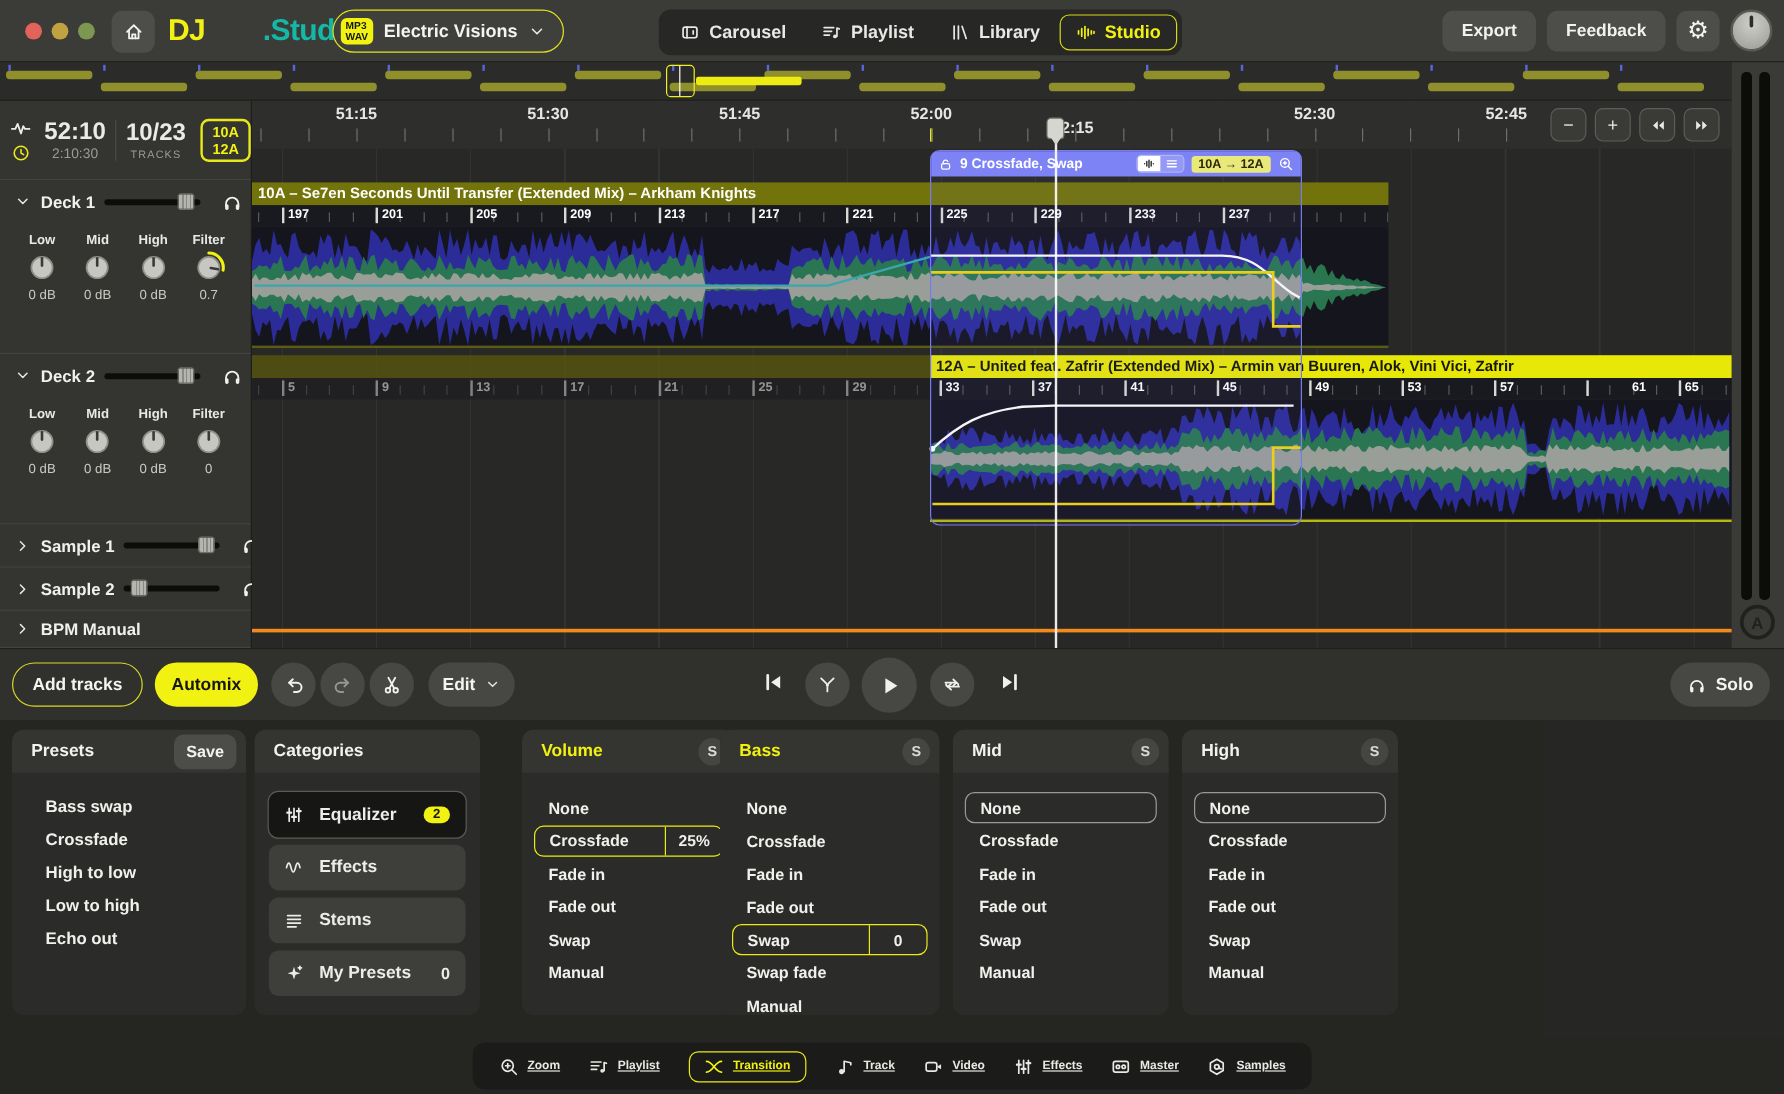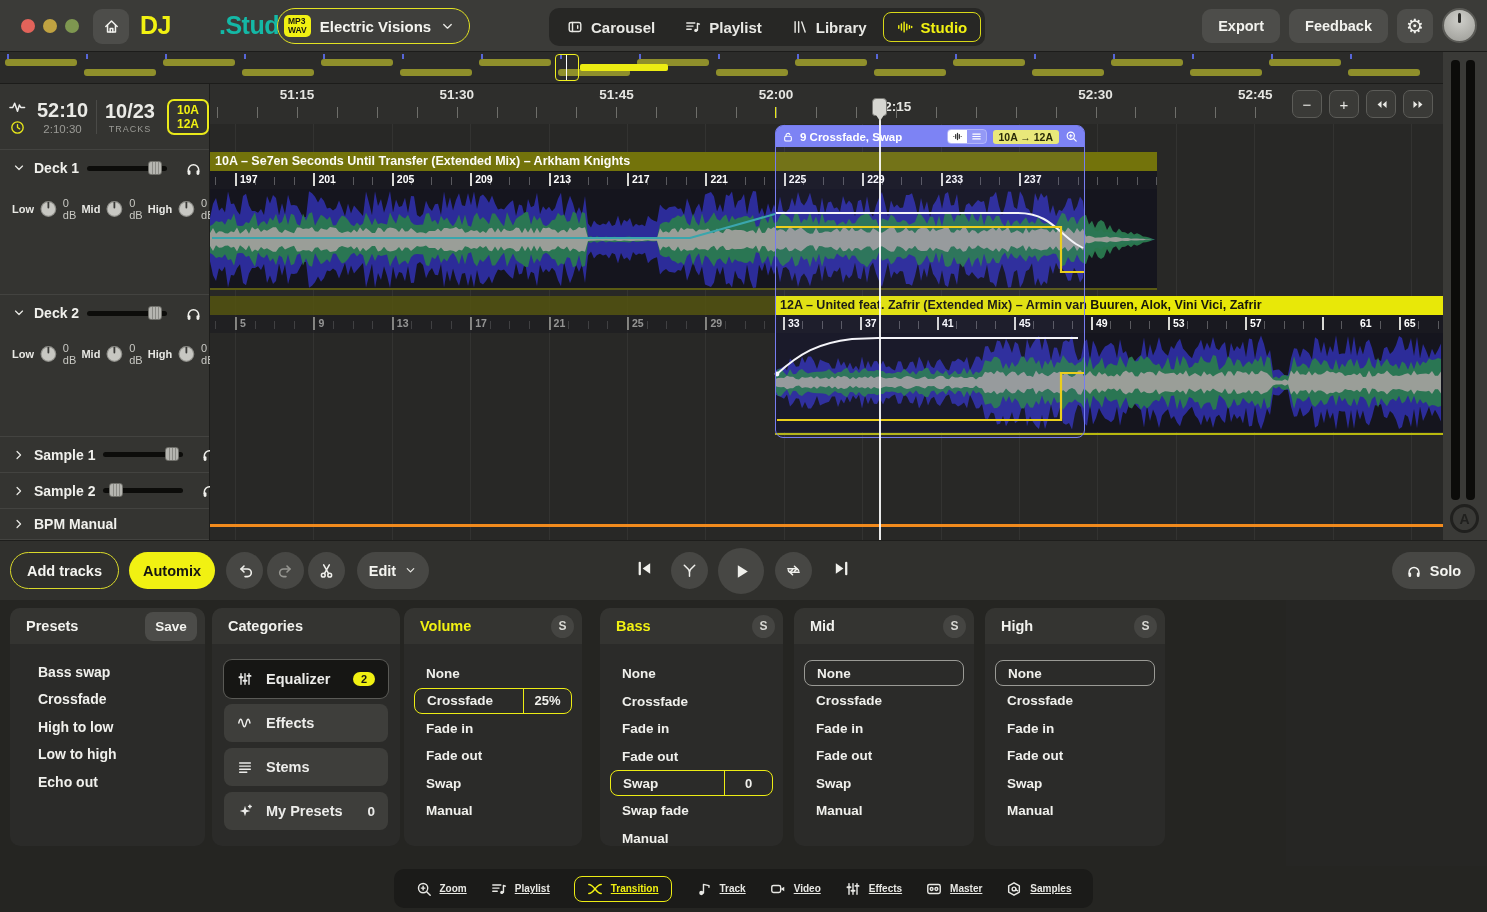--- a/index.html
+++ b/index.html
@@ -48,21 +48,21 @@
   #key-box div { font-size:12px; font-weight:800; color:#f1f112; }
   .deck-sec { border-bottom:1px solid #434340; }
   .row-head { height:36px; display:flex; align-items:center; gap:8px; padding:0 10px 0 12px; }
   .row-label { font-size:14px; font-weight:700; color:#f0f0ec; flex:0 0 auto; }
   .chev { display:flex; color:#e8e8e4; }
   .slider { position:relative; width:80px; height:5px; background:#0c0c0a; border-radius:3px; margin-left:auto; flex:0 0 auto; }
   .slider-handle { position:absolute; top:-5px; width:14px; height:14px; border-radius:3px; border:1px solid #6f6f6a;
     background:linear-gradient(90deg,#b5b5b0 0 3px,#8a8a85 3px 4px,#b5b5b0 4px 6px,#8a8a85 6px 7px,#b5b5b0 7px 9px,#8a8a85 9px 10px,#b5b5b0 10px); }
   .hp { display:flex; color:#f0f0ec; margin-left:10px; }
   .knobs { display:flex; justify-content:space-around; padding:8px 12px 0 12px; }
-  .knob-col { display:flex; align-items:center; gap:2px; }
+  .knob-col { display:flex; flex-direction:column; align-items:center; gap:2px; }
   .knob-label { font-size:11px; font-weight:700; color:#e8e8e4; }
   .knob-val { font-size:11px; color:#c9c9c4; }
   #samples-root .row-head, #bpm-row { border-bottom:1px solid #434340; }
   #bpm-row { height:31px; display:flex; align-items:center; gap:8px; padding:0 12px; }
 
   
   #lanes { position:absolute; left:210px; top:84px; width:1233px; height:456px; background:#282826;
     background-image:repeating-linear-gradient(90deg, rgba(255,255,255,0.05) 0 1px, transparent 1px 78.4px);
     background-position:25px 0; }
   #ruler { position:absolute; left:0; top:0; width:1233px; height:40px; background:#2e2e2c; }
@@ -877,21 +877,21 @@
                 <path d="M9,3 L10.4,7.6 L15,9 L10.4,10.4 L9,15 L7.6,10.4 L3,9 L7.6,7.6 Z" fill="currentColor" stroke="none"></path>
                 <path d="M14.5,2.5 v3 M13,4 h3"></path>
               </svg>
             </span>
             <span>My Presets</span>
             <span class="cat-count">0</span>
           </div>
         </div>
     </div>
     <div id="mixer-root">
-        <div class="panel" style="left: 404px; width: 178px;">
+        <div class="panel" style="left: 435px; width: 178px;">
           <div class="panel-head accent">
             <span class="ph-title">Volume</span>
             <button class="s-btn">S</button>
           </div>
           <div class="opt-body">
             <div class="opt">
               <span class="opt-label">None</span>
             </div>
             <div class="opt sel">
               <span class="opt-label">Crossfade</span>

